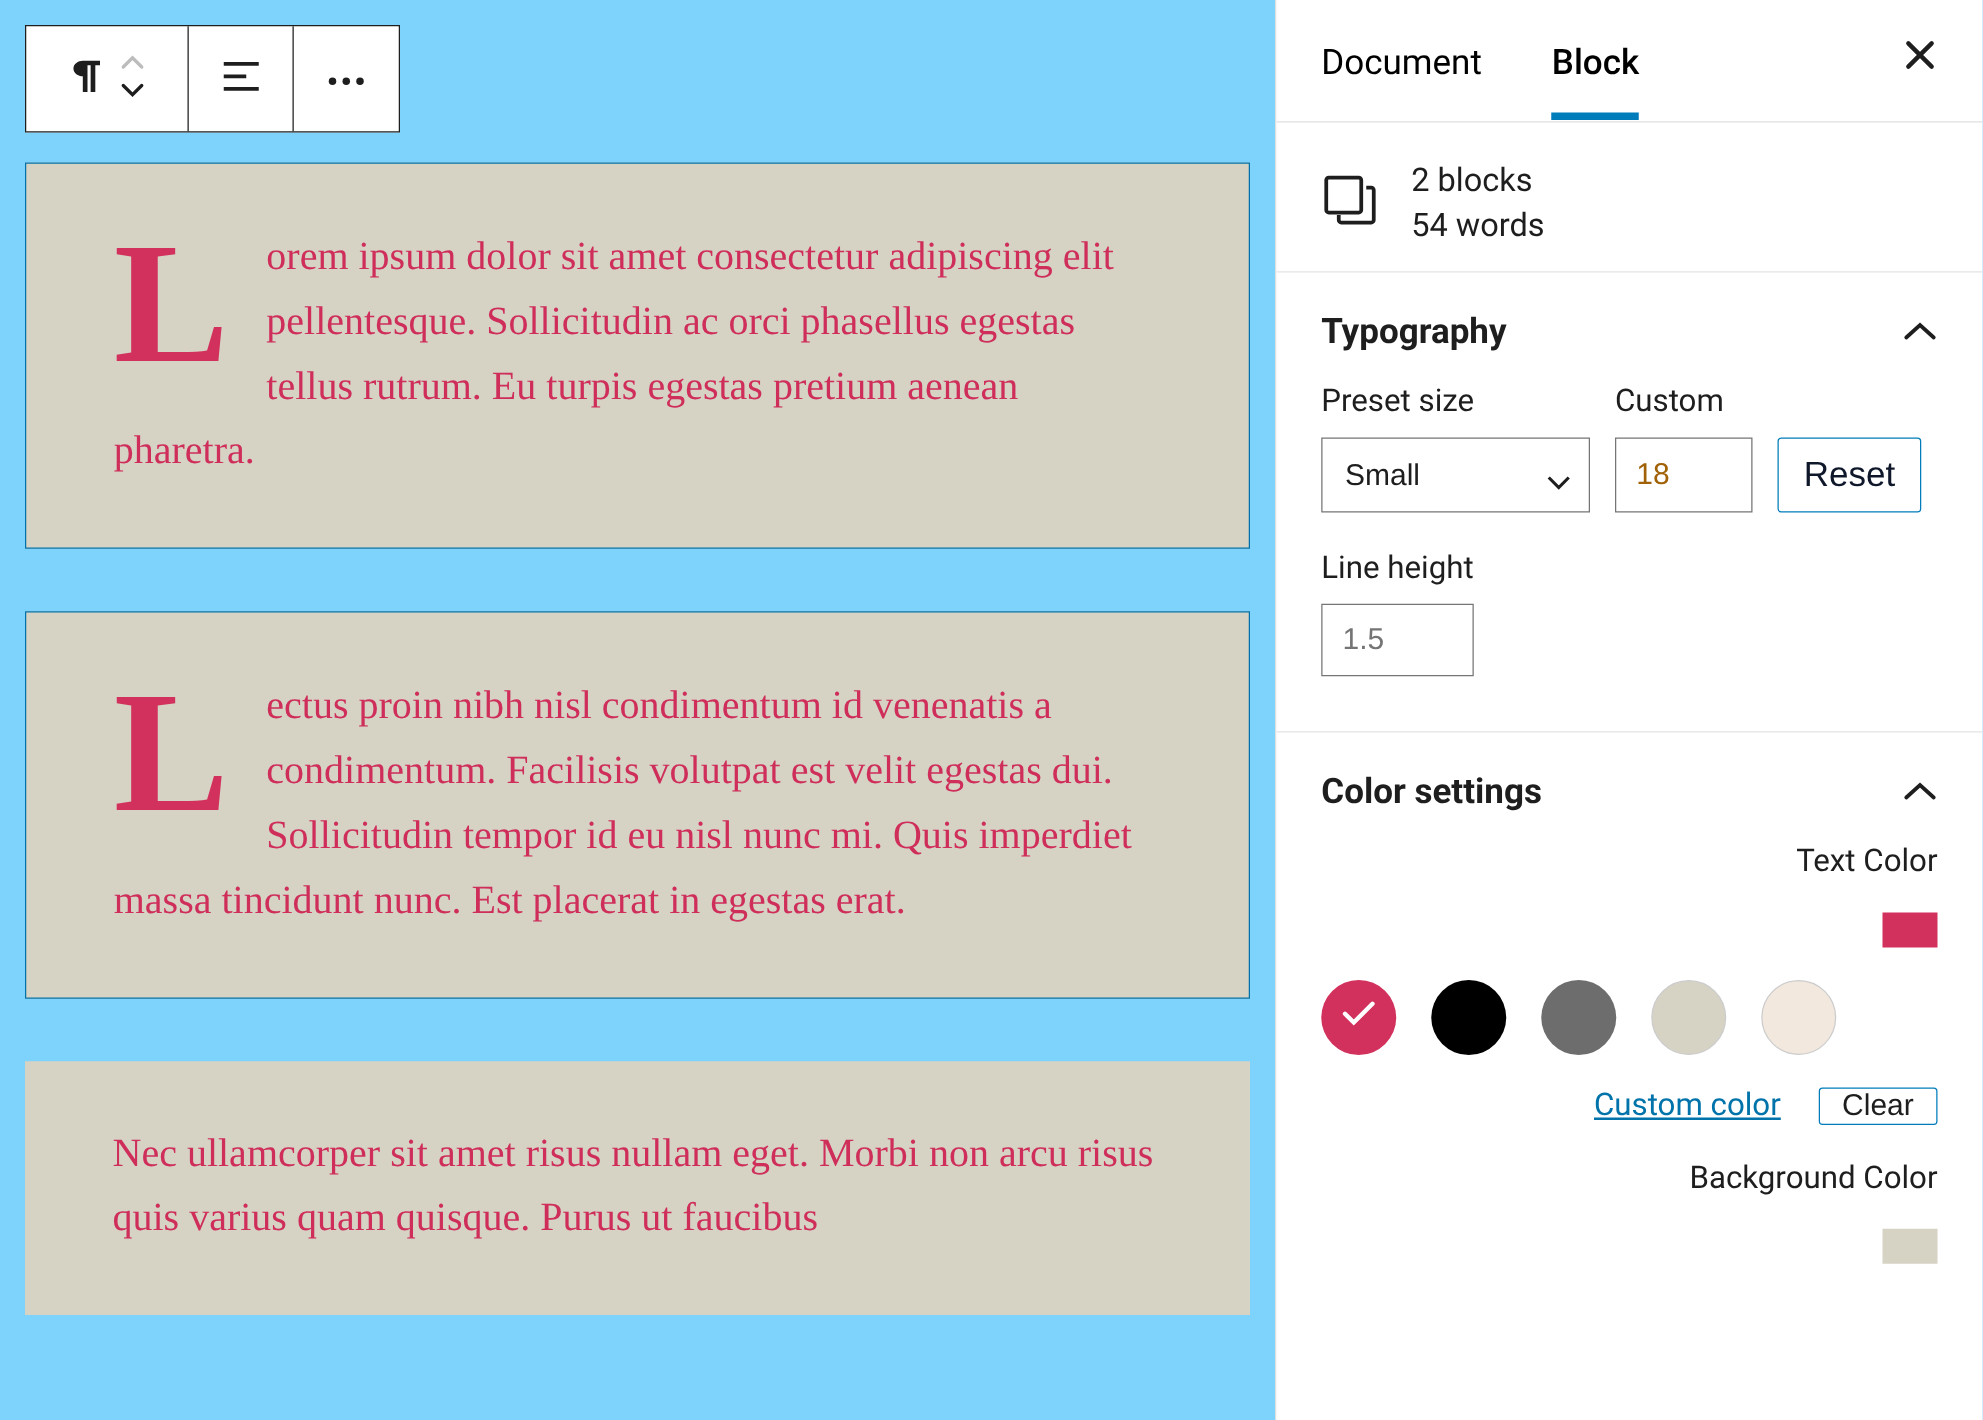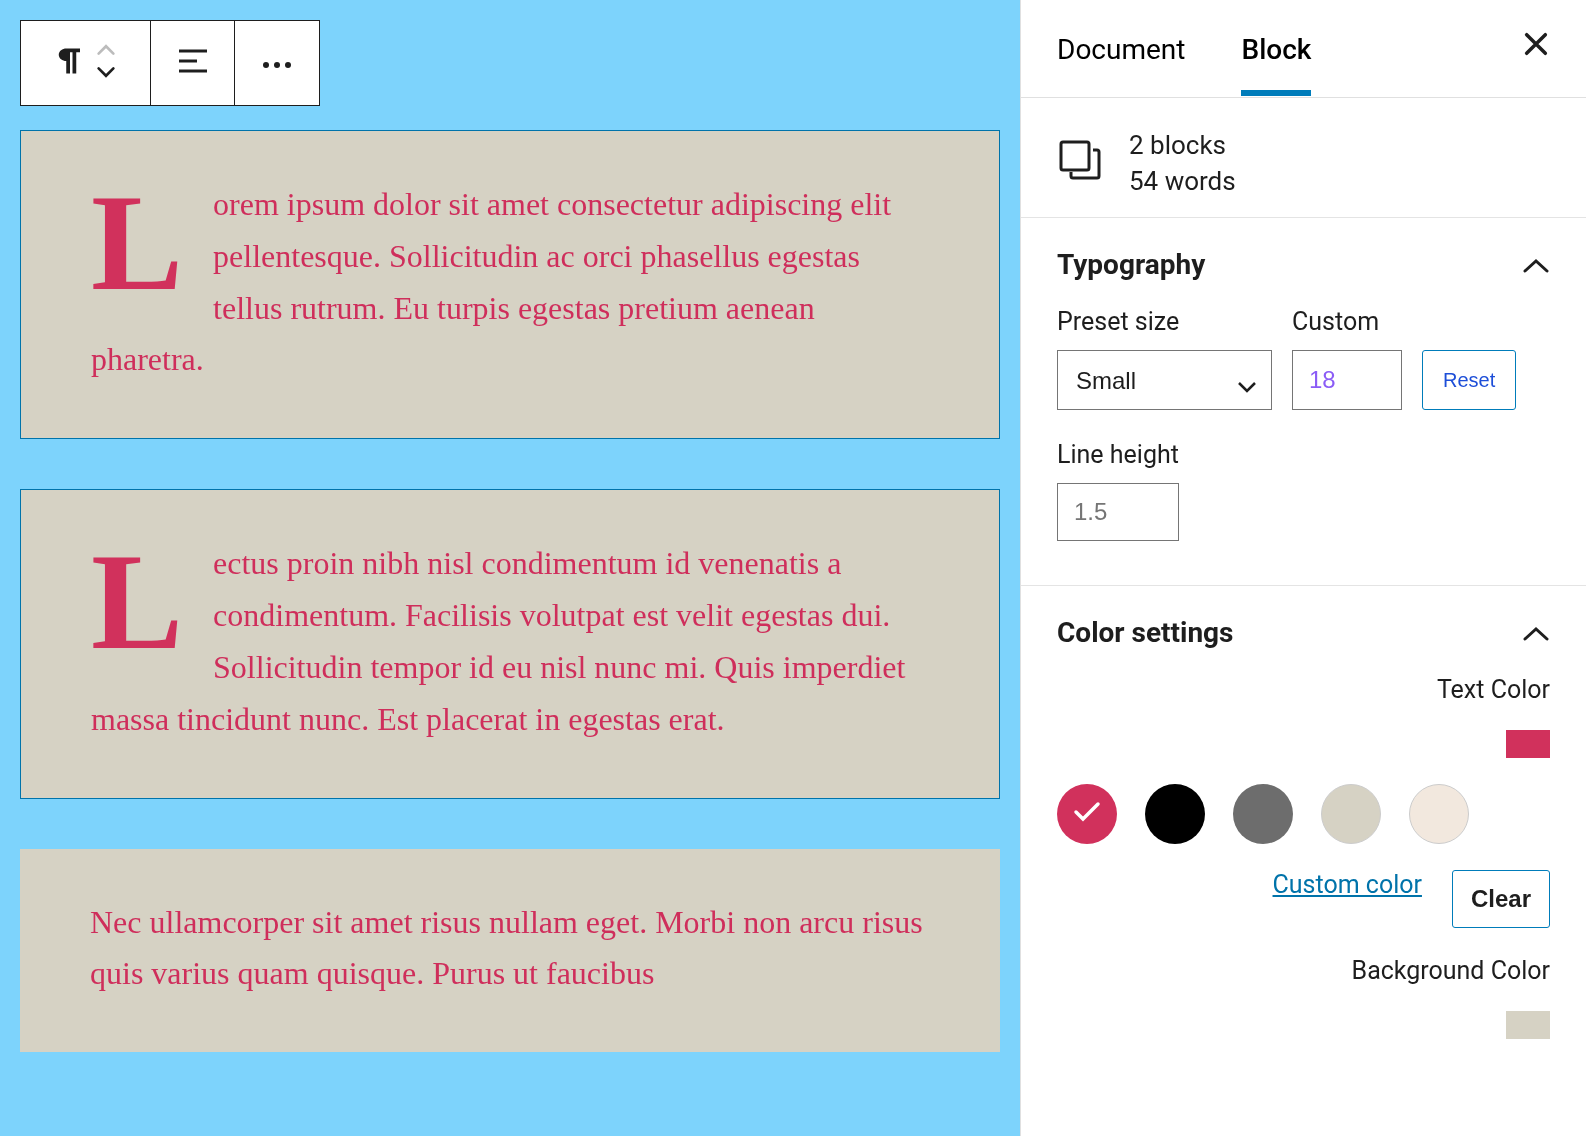--- a/index.html
+++ b/index.html
@@ -147,29 +147,29 @@
       right: 14px;
       top: 20px;
       pointer-events: none;
     }
     input[type="text"].num-input {
       width: 110px;
       height: 60px;
       border: 1px solid #757575;
       padding: 0 16px;
       font-size: 24px;
-      color: #8b5cf6;
+      color: #a16207;
     }
     .reset-btn {
       height: 60px;
       padding: 0 20px;
       border: 1.5px solid #007cba;
-      color: #1d4ed8;
-      background: #fff;
-      font-size: 20px;
+      color: #0f172a;
+      background: #fff;
+      font-size: 28px;
       cursor: pointer;
       border-radius: 3px;
     }
     .lh-input {
       width: 122px;
       height: 58px;
       border: 1px solid #757575;
       padding: 0 16px;
       font-size: 24px;
       color: #757575;
@@ -201,26 +201,25 @@
     }
     .custom-link {
       color: #0073aa;
       text-decoration: underline;
       font-size: 25px;
       cursor: pointer;
     }
     .clear-btn {
       border: 1.5px solid #007cba;
       color: #1e1e1e;
-      padding: 14px 18px;
+      padding: 0 18px;
       font-size: 24px;
       background: #fff;
       cursor: pointer;
       border-radius: 3px;
-      font-weight: bold;
     }
   </style>
 </head>
 <body>
 
 <div class="editor-canvas">
 
   <div class="toolbar">
     <div class="toolbar-btn first">
       <div class="toolbar-inner">

